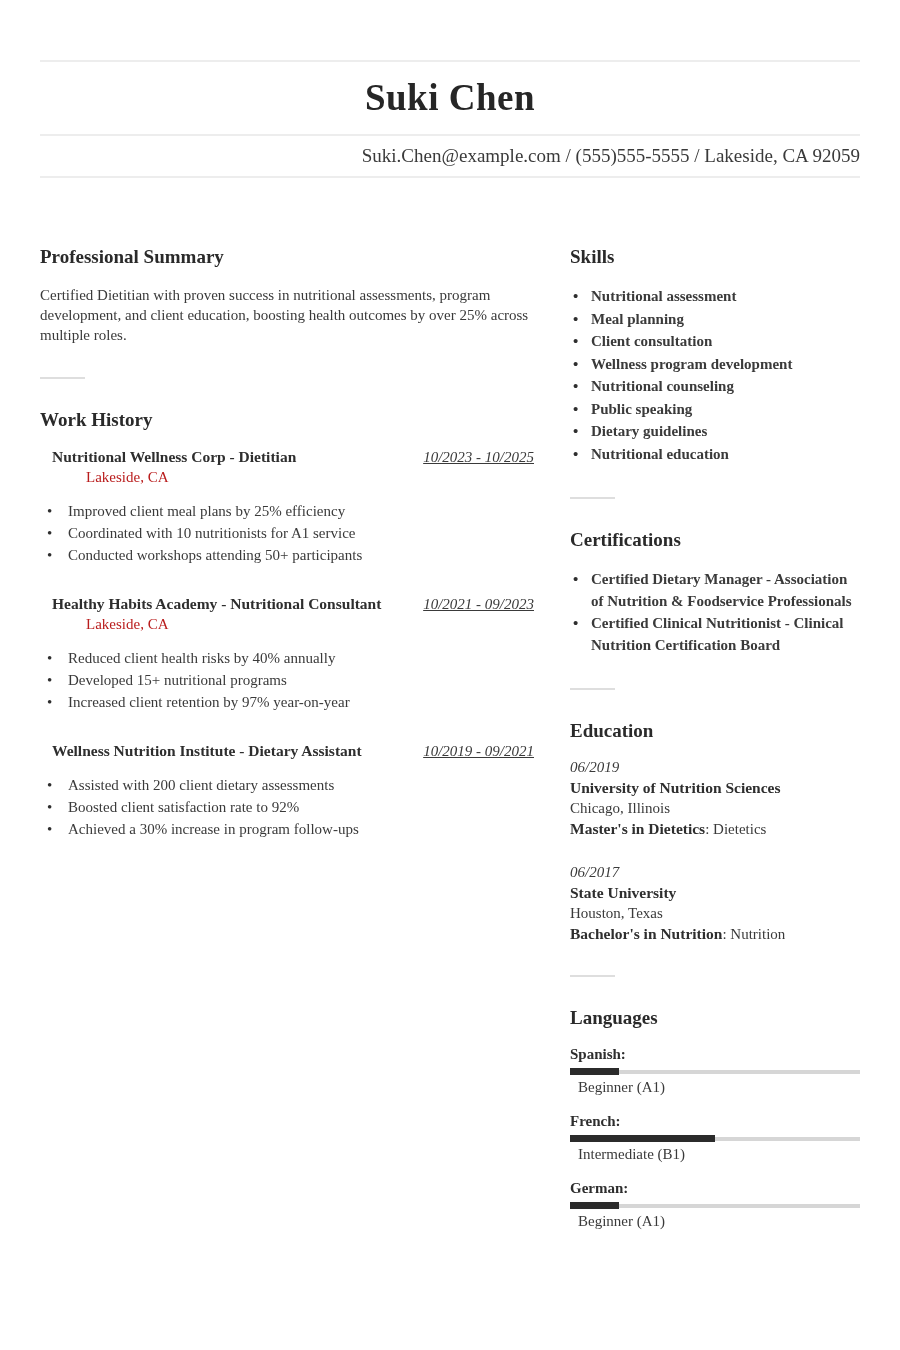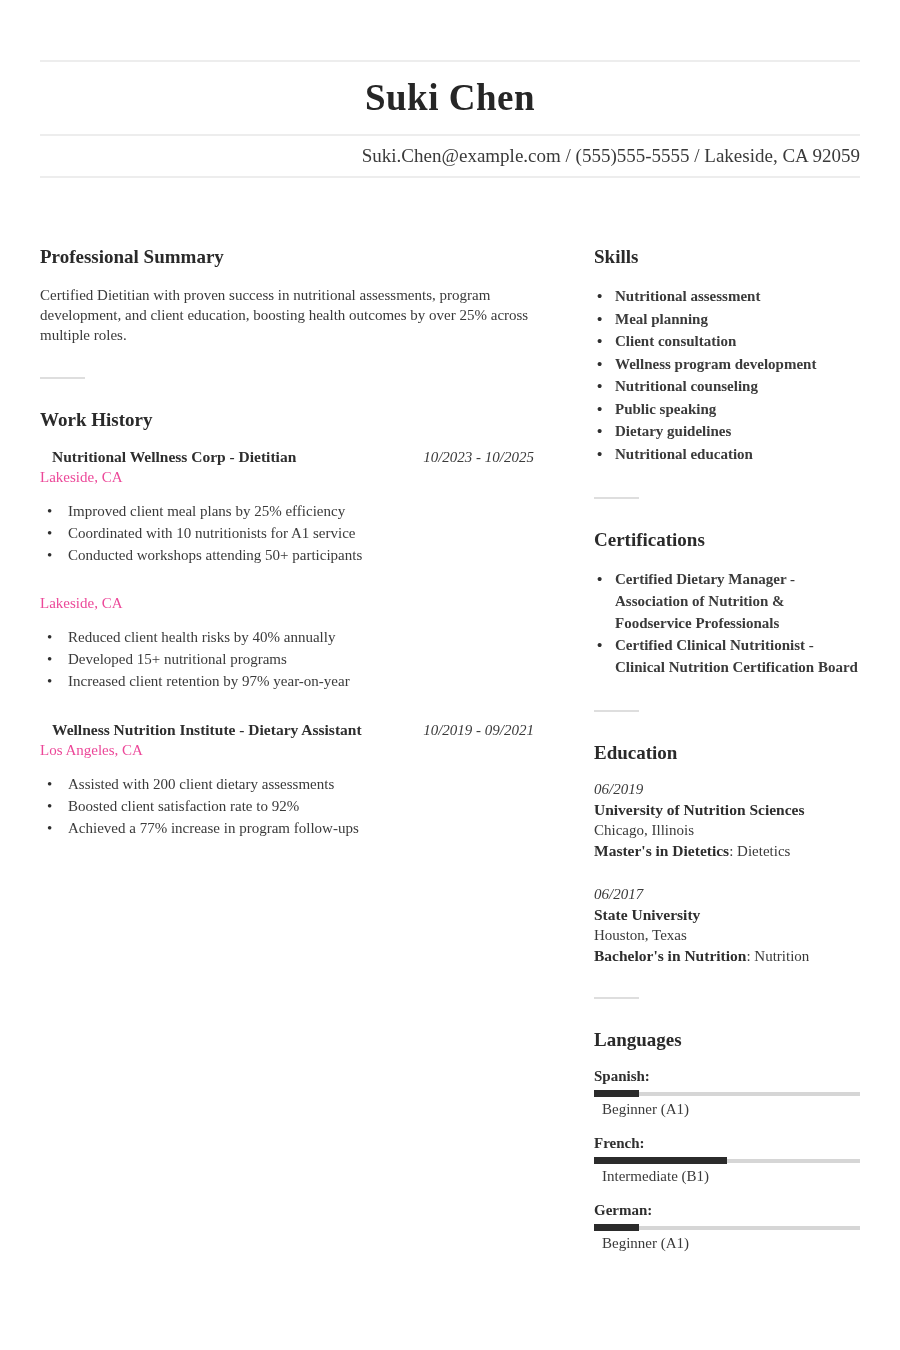--- a/index.html
+++ b/index.html
@@ -34,21 +34,21 @@
     border-bottom: 2px solid #ededed;
     text-align: right;
     font-size: 19px;
     color: #3a3a3a;
     padding: 9px 0;
   }
 
   .columns {
     display: flex;
     margin-top: 68px;
-    gap: 60px;
+    gap: 36px;
   }
   .col-left { width: 494px; flex: none; }
   .col-right { flex: 1; min-width: 0; }
 
   h2 {
     font-size: 19px;
     font-weight: bold;
     color: #2a2a2a;
     margin: 0 0 17px 0;
   }
@@ -78,25 +78,27 @@
     font-size: 15.5px;
     font-weight: bold;
     color: #2e2e2e;
     margin-left: 12px;
   }
   .job-dates {
     font-style: italic;
     font-size: 15px;
     color: #3a3a3a;
     white-space: nowrap;
+    text-decoration: underline;
   }
   .job-location {
     font-size: 15px;
-    color: #ec4899;
+    color: #b91c1c;
     margin-top: 3px;
+    margin-left: 46px;
   }
   ul.bullets {
     list-style: none;
     margin-top: 14px;
   }
   ul.bullets li {
     position: relative;
     padding-left: 28px;
     font-size: 15px;
     line-height: 22px;
@@ -202,38 +204,41 @@
           </div>
           <div class="job-location">Lakeside, CA</div>
           <ul class="bullets">
             <li>Improved client meal plans by 25% efficiency</li>
             <li>Coordinated with 10 nutritionists for A1 service</li>
             <li>Conducted workshops attending 50+ participants</li>
           </ul>
         </div>
 
         <div class="job">
+          <div class="job-header">
+            <span class="job-title">Healthy Habits Academy - Nutritional Consultant</span>
+            <span class="job-dates">10/2021 - 09/2023</span>
+          </div>
           <div class="job-location">Lakeside, CA</div>
           <ul class="bullets">
             <li>Reduced client health risks by 40% annually</li>
             <li>Developed 15+ nutritional programs</li>
             <li>Increased client retention by 97% year-on-year</li>
           </ul>
         </div>
 
         <div class="job">
           <div class="job-header">
             <span class="job-title">Wellness Nutrition Institute - Dietary Assistant</span>
             <span class="job-dates">10/2019 - 09/2021</span>
           </div>
-          <div class="job-location">Los Angeles, CA</div>
           <ul class="bullets">
             <li>Assisted with 200 client dietary assessments</li>
             <li>Boosted client satisfaction rate to 92%</li>
-            <li>Achieved a 77% increase in program follow-ups</li>
+            <li>Achieved a 30% increase in program follow-ups</li>
           </ul>
         </div>
       </section>
 
     </div>
 
     <div class="col-right">
 
       <section>
         <h2>Skills</h2>

